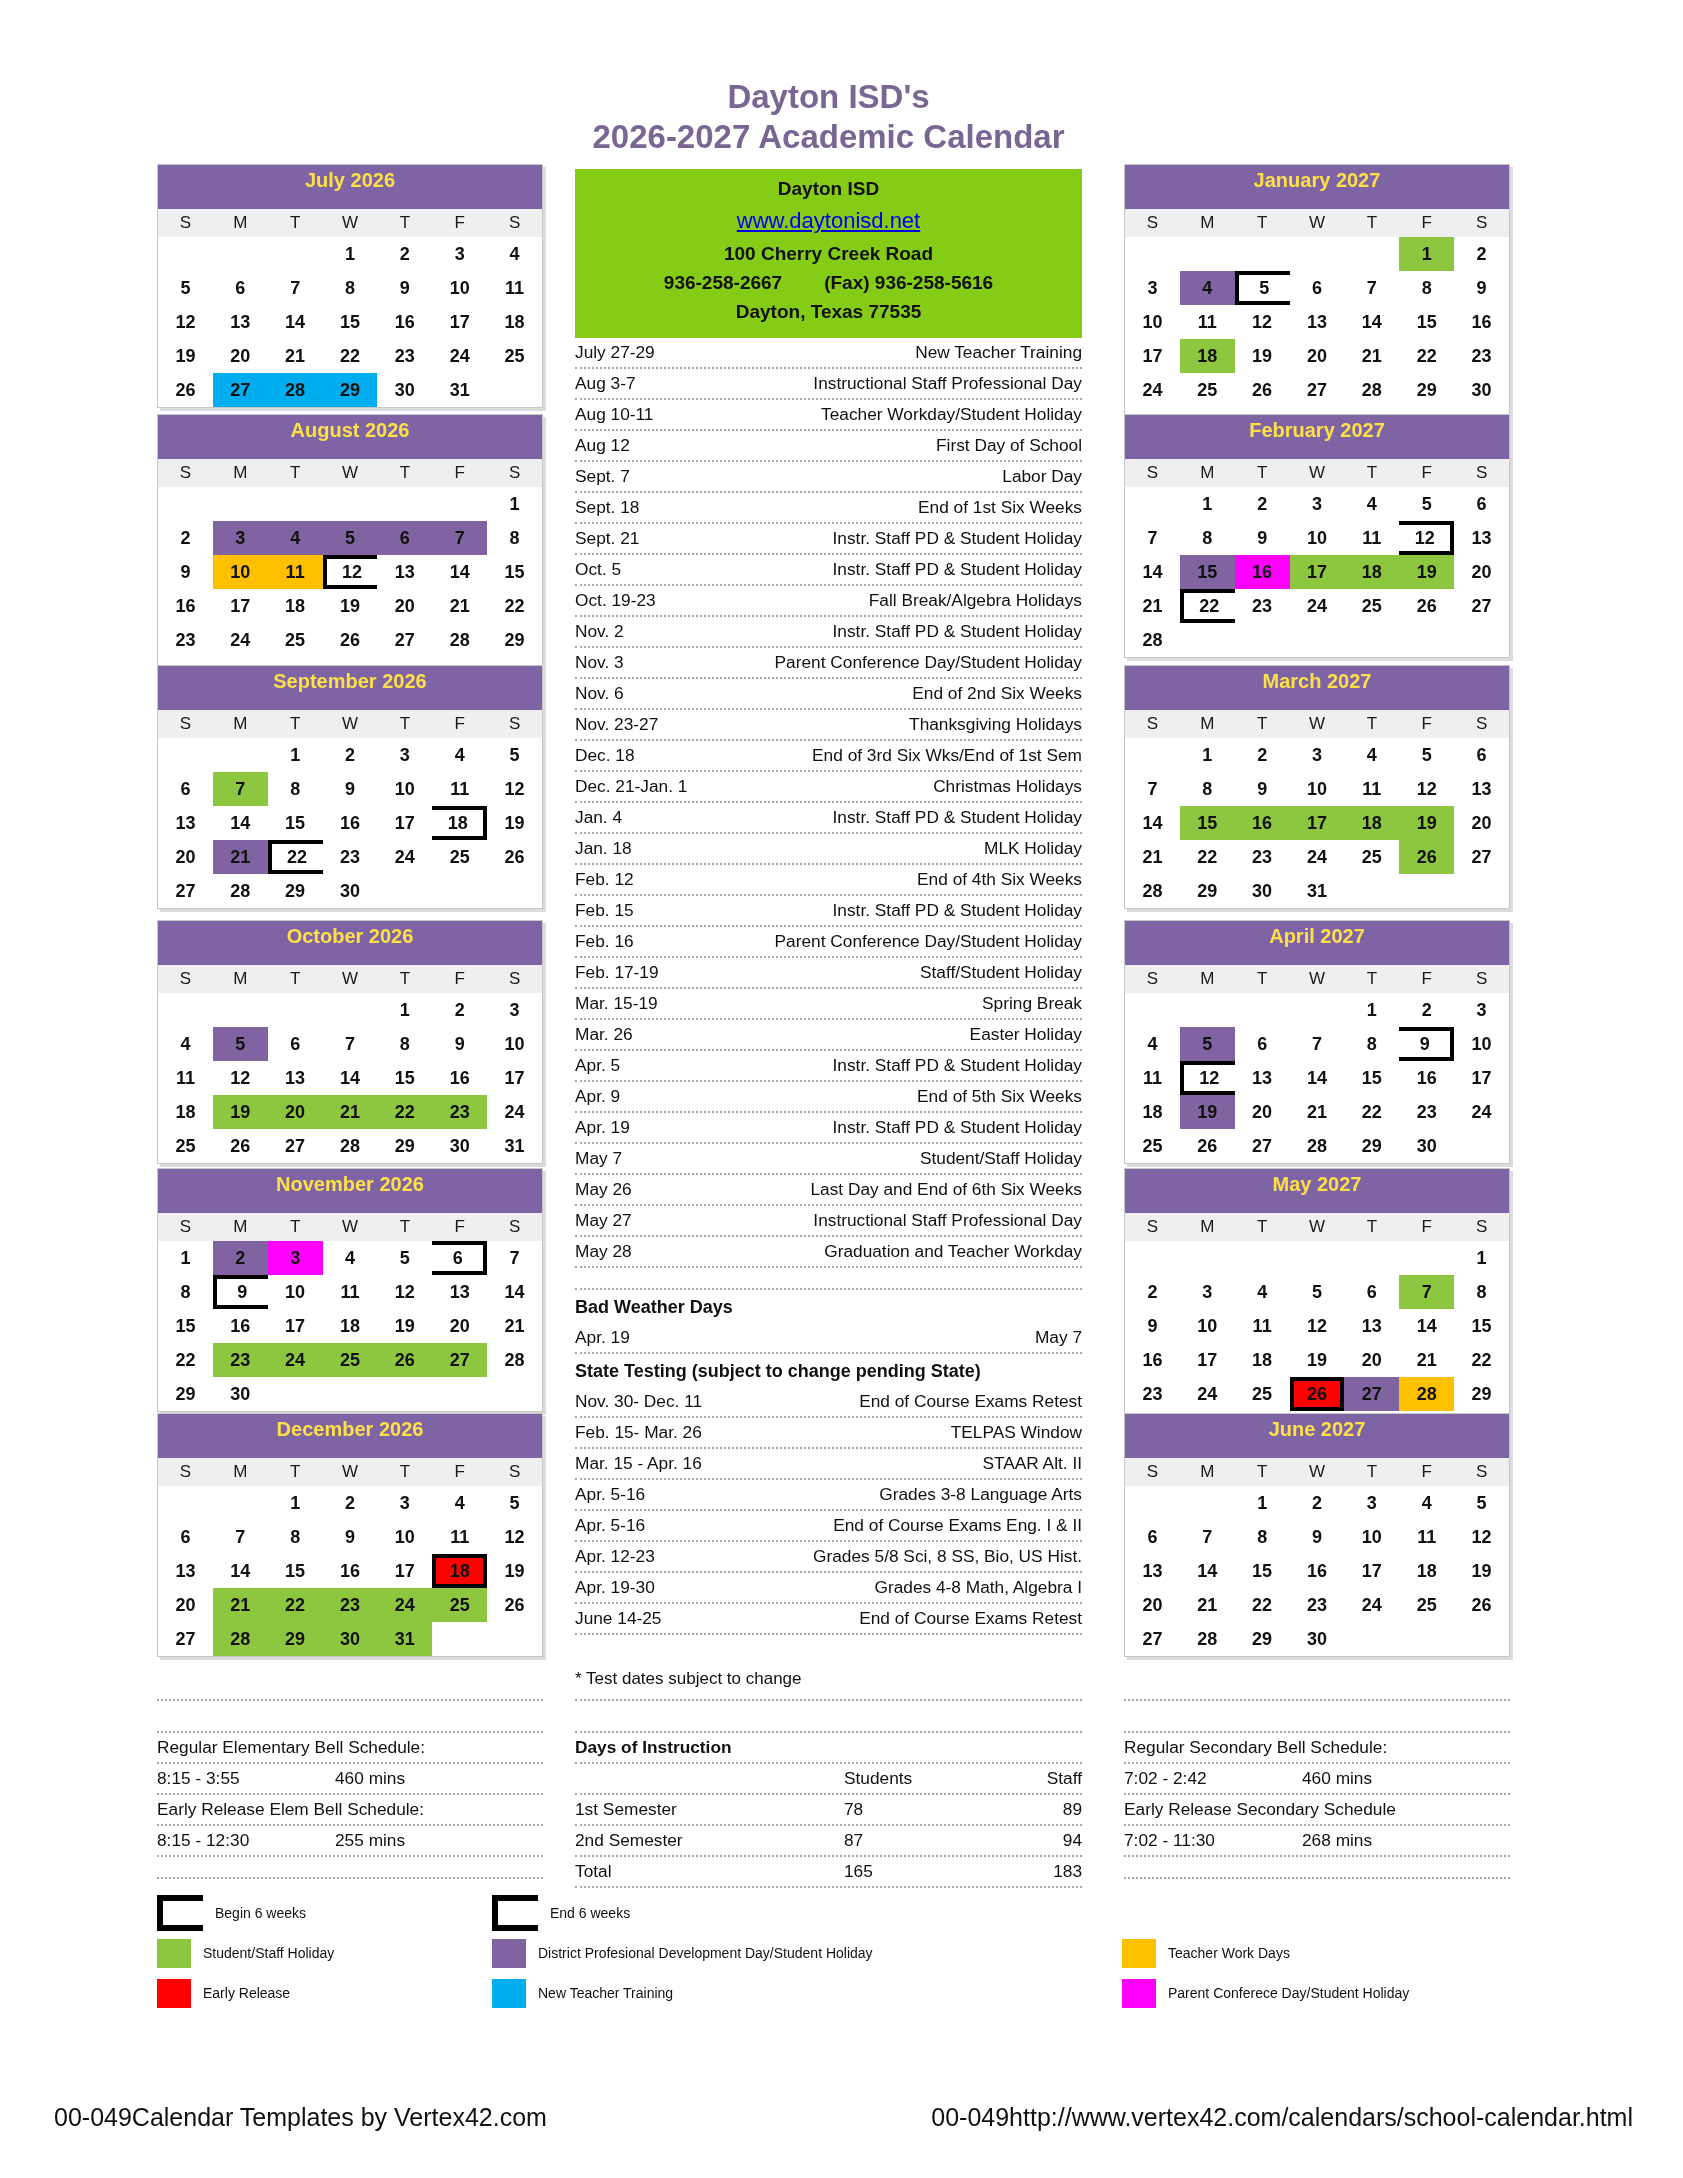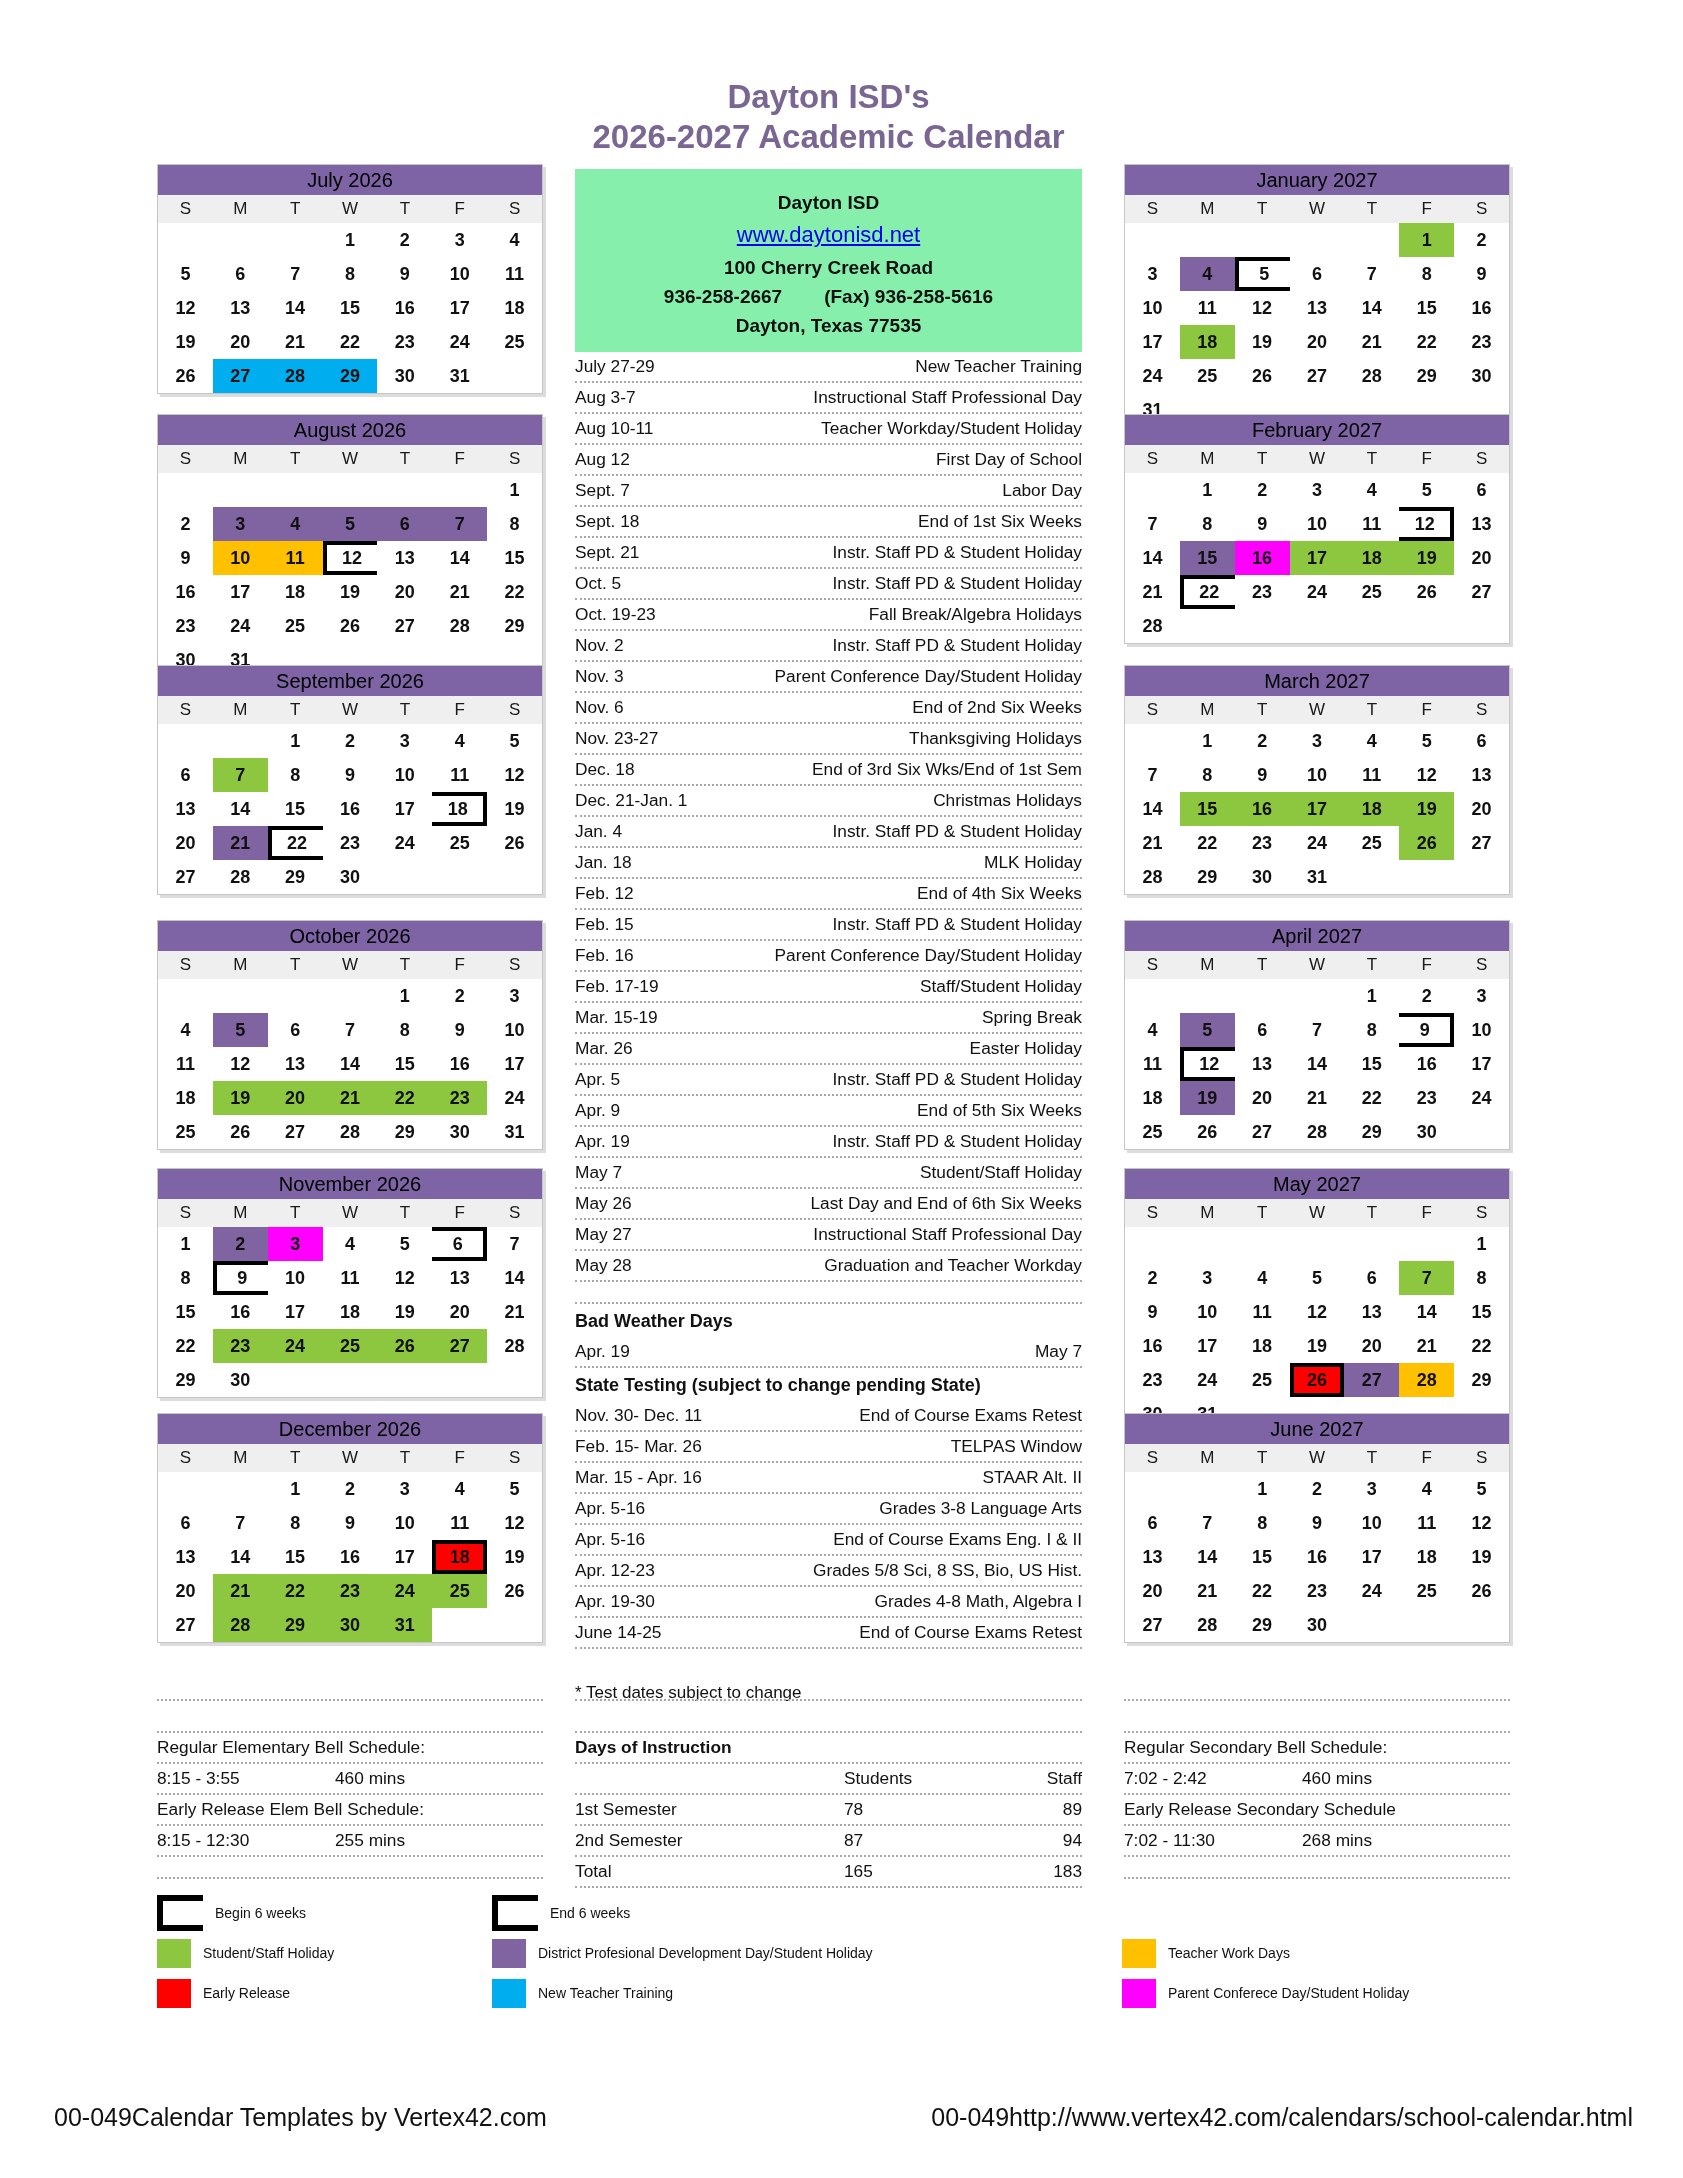--- a/index.html
+++ b/index.html
@@ -5,42 +5,42 @@
   html,body{margin:0;padding:0;background:#fff;}
   .page{position:relative;width:1683px;height:2178px;background:#fff;overflow:hidden;
         font-family:"Liberation Sans",sans-serif;color:#111;}
 
   
   .months-col{position:absolute;top:164px;width:386px;}
   .months-col.left{left:157px;}
   .months-col.right{left:1124px;}
   .month{position:absolute;width:386px;background:#fff;border:1px solid #c6c6c6;
          box-shadow:3px 3px 0 #dcdcdc;box-sizing:border-box;}
-  .month-header{height:30px;line-height:30px;background:var(--header_purple);color:#000000;
-                font-weight:normal;font-size:20px;text-align:center;}
+  .month-header{height:44px;line-height:30px;background:var(--header_purple);color:#fde047;
+                font-weight:bold;font-size:20px;text-align:center;}
   .dow-row{display:grid;grid-template-columns:repeat(7,1fr);background:#efefef;height:28px;
            line-height:28px;font-size:17px;text-align:center;color:#1a1a1a;}
   .week{display:grid;grid-template-columns:repeat(7,1fr);}
   .day{height:34px;display:flex;align-items:center;justify-content:center;font-weight:bold;
        font-size:18px;box-sizing:border-box;}
   .hl-green{background:var(--green);}
   .hl-purple{background:var(--purple);}
   .hl-orange{background:var(--orange);}
   .hl-magenta{background:var(--magenta);}
   .hl-red{background:var(--red);}
   .hl-blue{background:var(--blue);}
   .box-begin{border:4px solid #000;border-right:0;}
   .box-end{border:4px solid #000;border-left:0;}
   .box-full{border:4px solid #000;}
 
   
   .mid{position:absolute;left:575px;top:77px;width:507px;}
   .title-line{font-size:33px;line-height:40px;font-weight:bold;text-align:center;
               color:var(--title_purple);}
-  .info-box{background:#86efac;text-align:center;padding:20px 0 12px;margin-top:12px;}
+  .info-box{background:#84cc16;text-align:center;padding:6px 0 12px;margin-top:12px;}
   .info-name{font-weight:bold;font-size:19px;line-height:27px;}
   .info-site{display:inline-block;font-size:22px;line-height:37px;color:var(--link_blue);
              text-decoration:underline;cursor:pointer;}
   .info-line{font-weight:bold;font-size:19px;line-height:29px;}
   .info-gap{display:inline-block;width:42px;}
   .lrow{display:flex;justify-content:space-between;align-items:center;height:31px;
         border-bottom:2px dotted #a8a8a8;font-size:17.3px;box-sizing:border-box;}
   .spacer-row{height:20px;border-bottom:2px dotted #a8a8a8;}
   .sec-heading{font-weight:bold;font-size:18px;line-height:31px;margin-top:2px;}
   .footnote{font-size:17px;margin-top:34px;}

